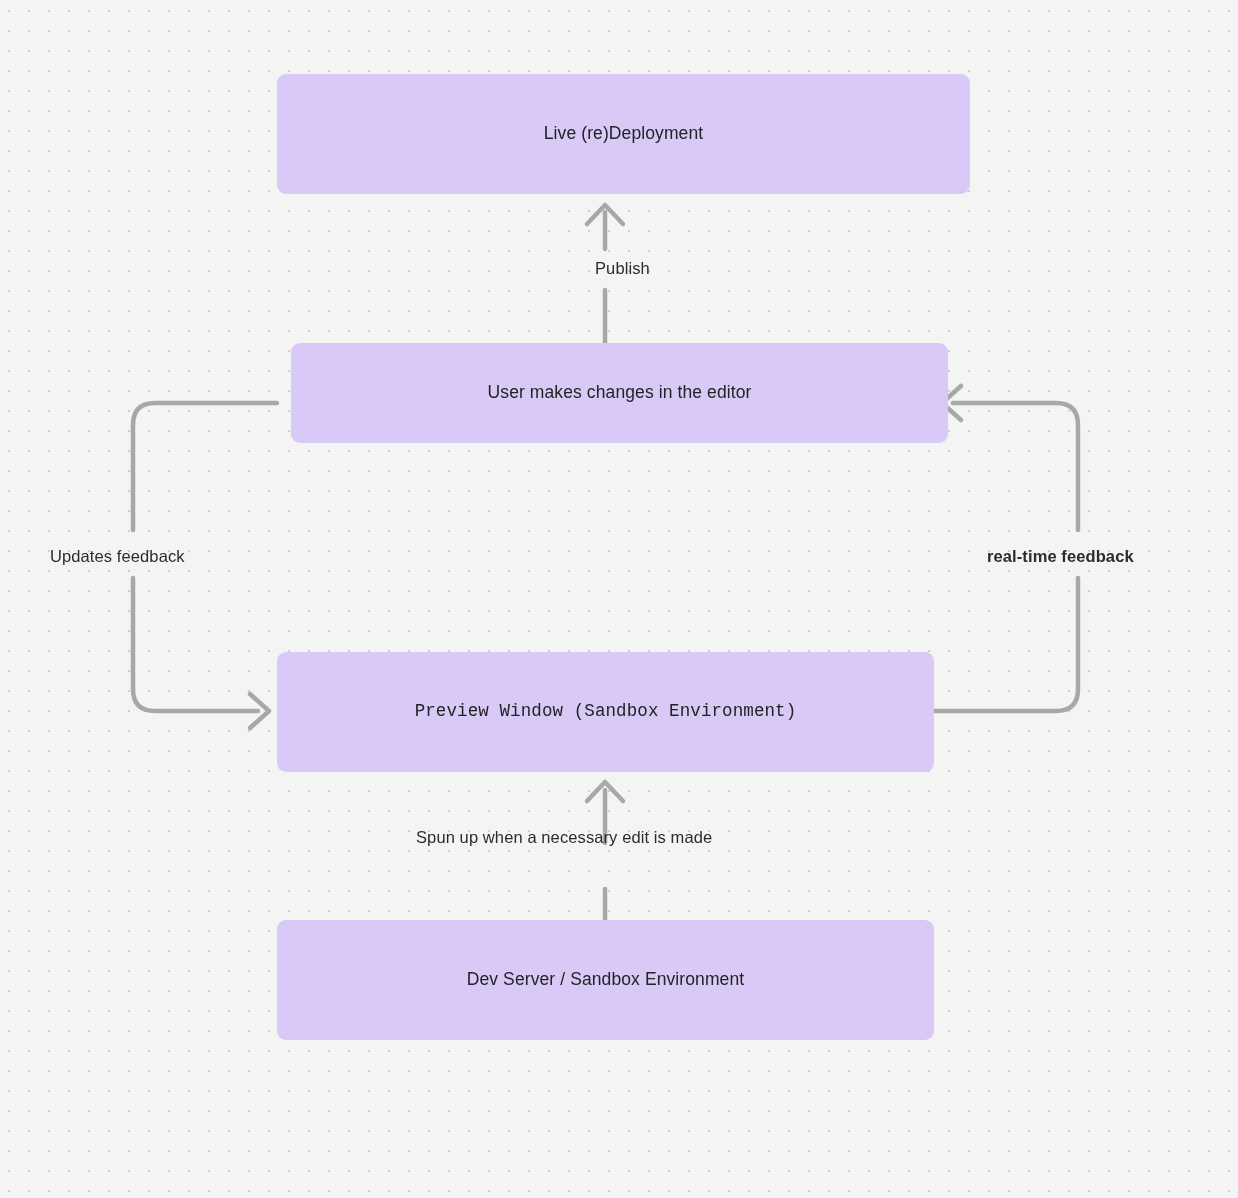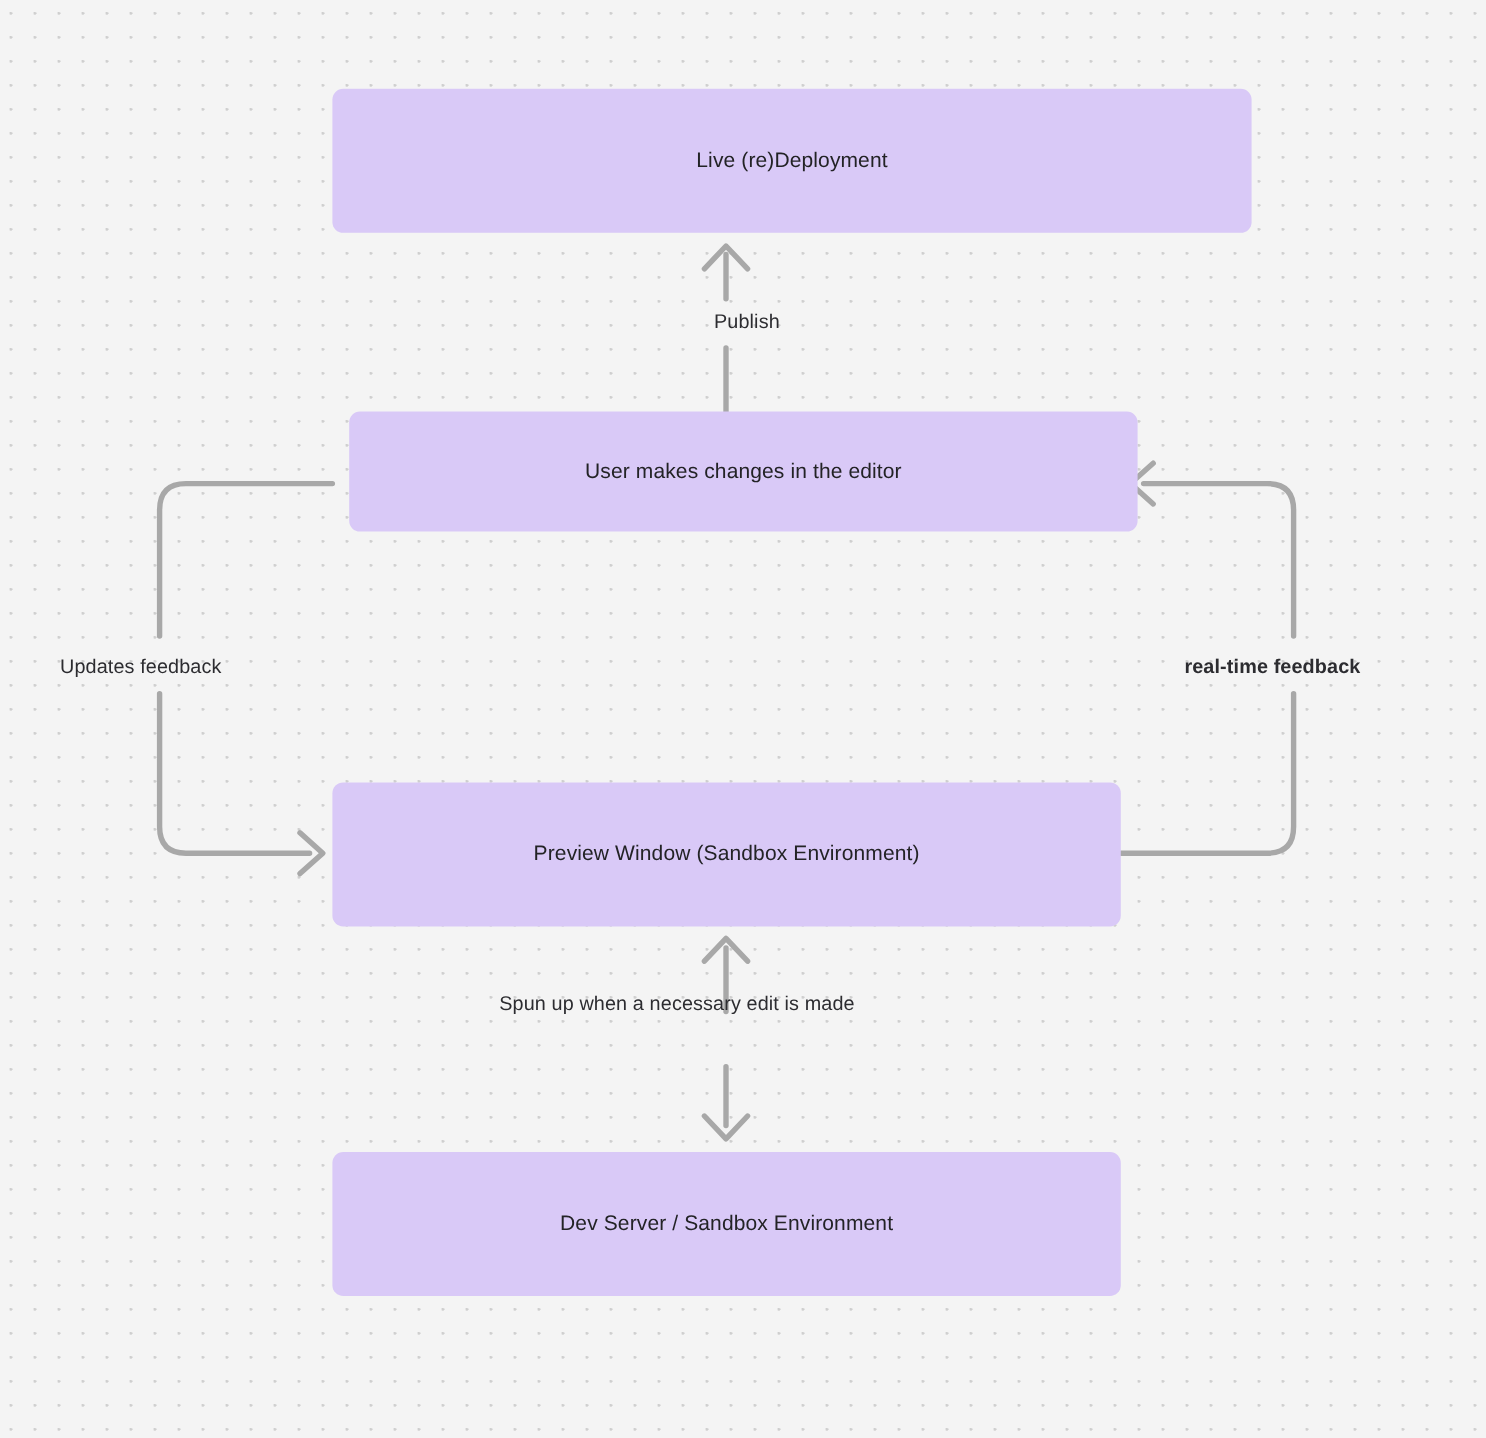--- a/index.html
+++ b/index.html
@@ -47,24 +47,24 @@
     text-align: center;
   }
   .node-label {
     font-size: 17.5px;
     line-height: 1.35;
     color: #232326;
     letter-spacing: 0.1px;
     padding: 0 14px;
   }
 
-  #node-live        { left: 277px; top: 74px;  width: 766px; height: 120px; }
+  #node-live        { left: 277px; top: 74px;  width: 693px; height: 120px; }
   #node-editor      { left: 291px; top: 343px; width: 657px; height: 100px; }
-  #node-preview     { left: 277px; top: 652px; width: 657px; height: 120px; }
-  #node-dev         { left: 277px; top: 960px; width: 657px; height: 120px; }
+  #node-preview     { left: 277px; top: 652px; width: 657px; height: 120px; font-family: Liberation Mono, monospace; }
+  #node-dev         { left: 277px; top: 920px; width: 657px; height: 120px; }
 
   
   .edge-label {
     position: absolute;
     font-size: 16.5px;
     color: #2c2c30;
     white-space: nowrap;
     letter-spacing: 0.1px;
     background: transparent;
   }

